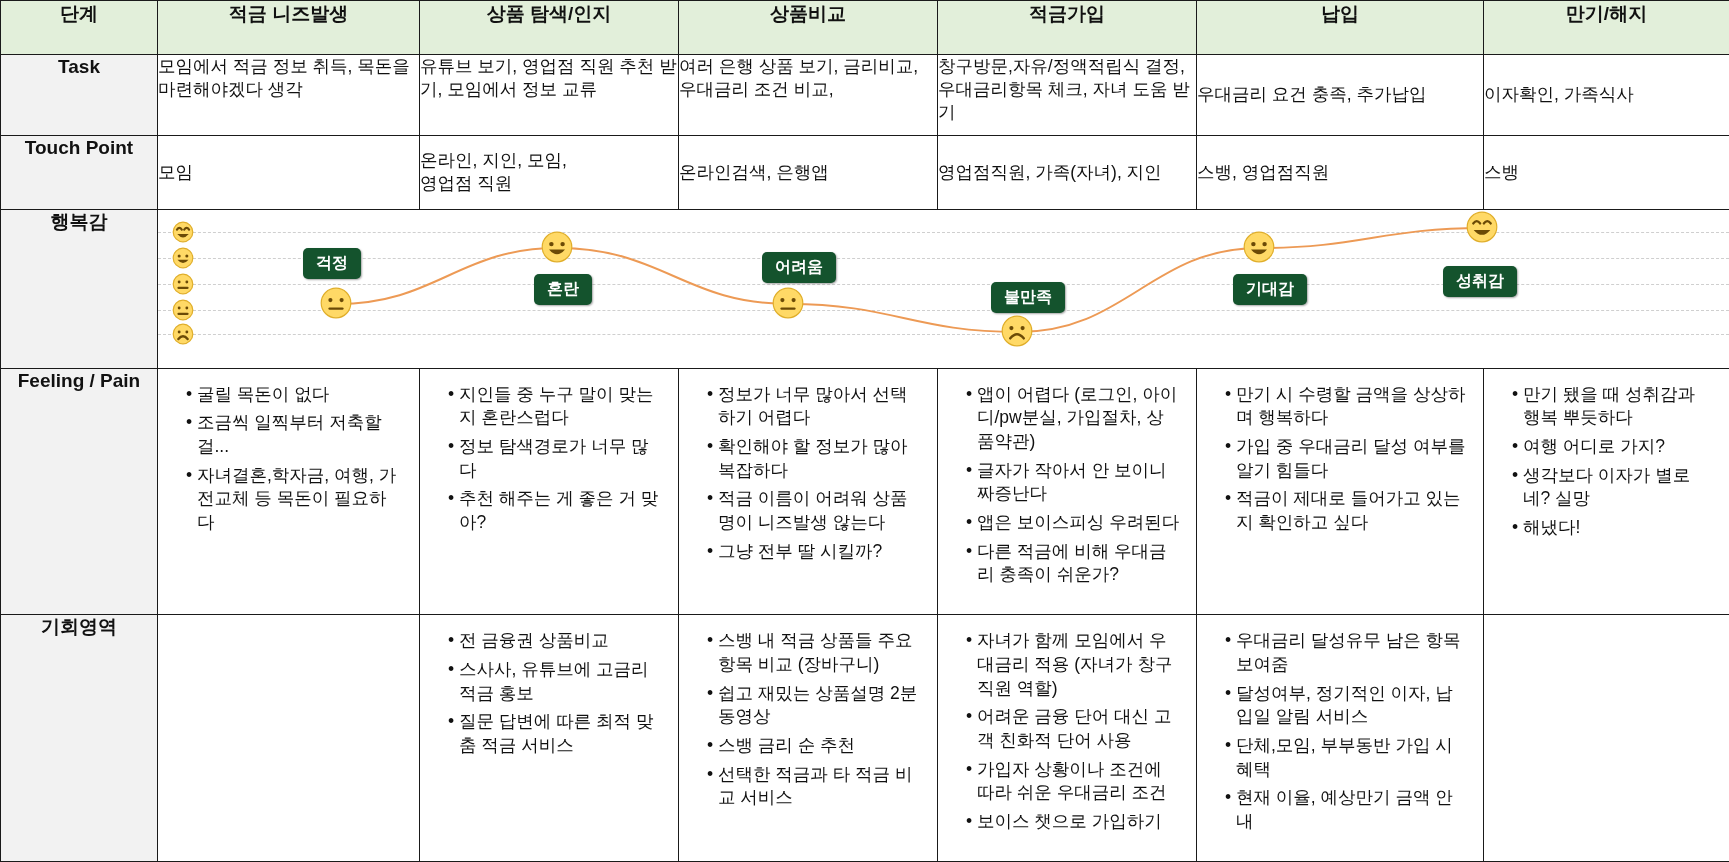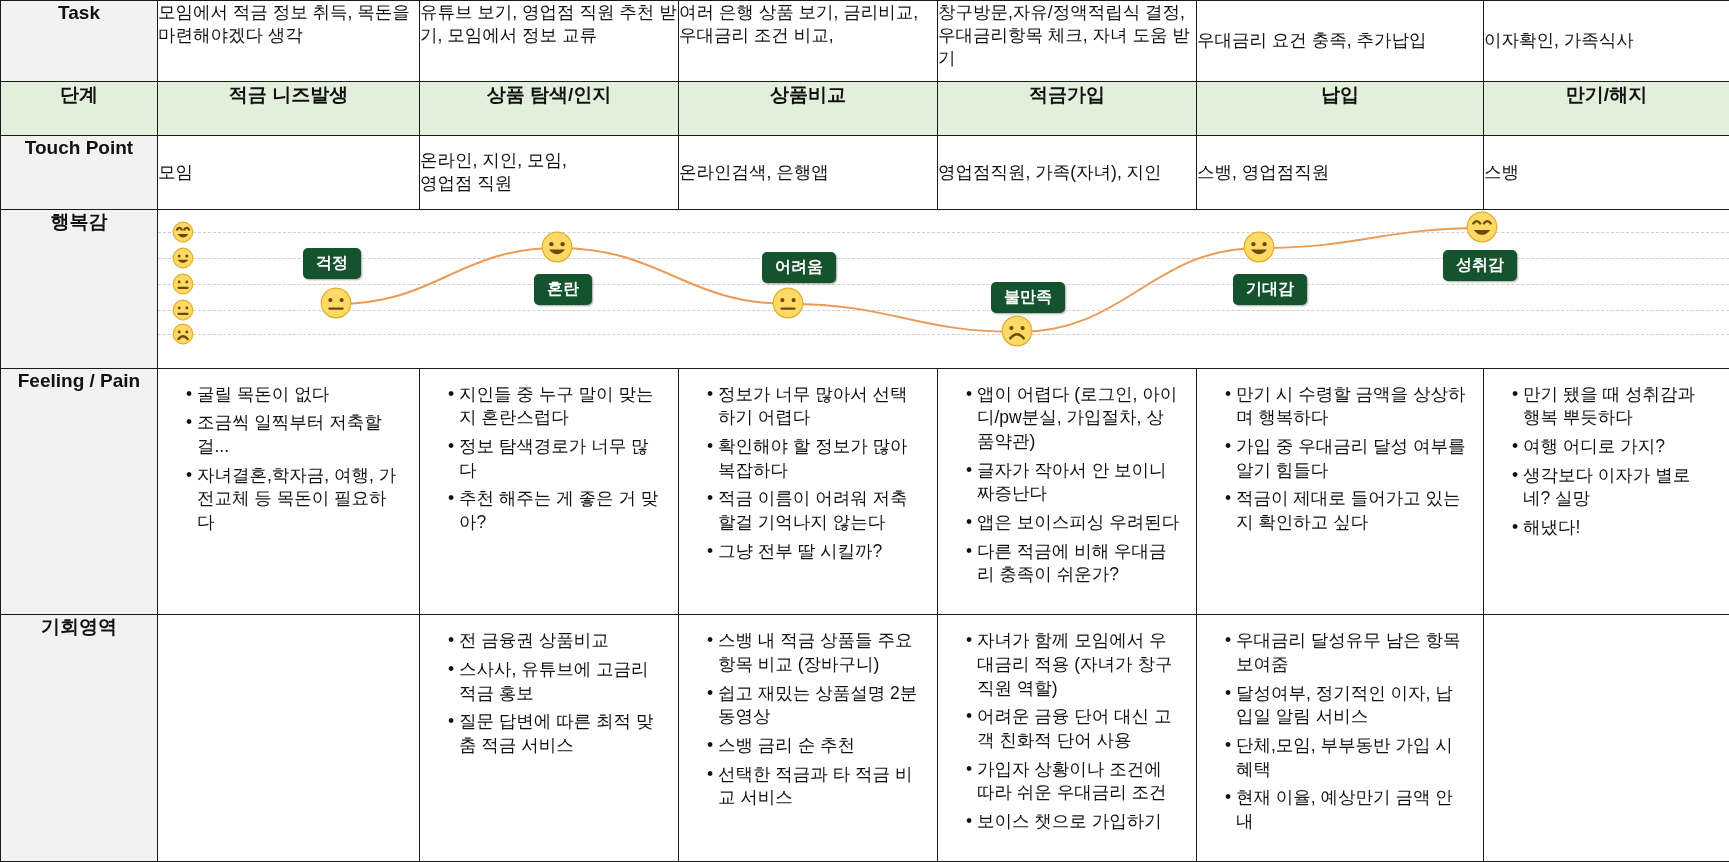--- a/index.html
+++ b/index.html
@@ -142,38 +142,38 @@
     <col class="c0">
         <col class="c1">
         <col class="c2">
         <col class="c3">
         <col class="c4">
         <col class="c5">
         <col class="c6">
   </colgroup>
   <tbody>
 
+    <tr>
+      <td class="hdr">단계</td>
+      <td class="hdr">적금 니즈발생</td>
+      <td class="hdr">상품 탐색/인지</td>
+      <td class="hdr">상품비교</td>
+      <td class="hdr">적금가입</td>
+      <td class="hdr">납입</td>
+      <td class="hdr">만기/해지</td>
+    </tr>
+
     <tr style="height:78px;">
       <td class="rowlabel">Task</td>
       <td class="cell">모임에서 적금 정보 취득, 목돈을 마련해야겠다 생각</td>
       <td class="cell">유튜브 보기, 영업점 직원 추천 받기, 모임에서 정보 교류</td>
       <td class="cell">여러 은행 상품 보기, 금리비교, 우대금리 조건 비교,</td>
       <td class="cell">창구방문,자유/정액적립식 결정, 우대금리항목 체크, 자녀 도움 받기</td>
       <td class="cell mid">우대금리 요건 충족, 추가납입</td>
       <td class="cell mid">이자확인, 가족식사</td>
-    </tr>
-
-    <tr>
-      <td class="hdr">단계</td>
-      <td class="hdr">적금 니즈발생</td>
-      <td class="hdr">상품 탐색/인지</td>
-      <td class="hdr">상품비교</td>
-      <td class="hdr">적금가입</td>
-      <td class="hdr">납입</td>
-      <td class="hdr">만기/해지</td>
     </tr>
 
     <tr style="height:72px;">
       <td class="rowlabel">Touch Point</td>
       <td class="cell mid">모임</td>
       <td class="cell mid">온라인, 지인, 모임,
 영업점 직원</td>
       <td class="cell mid">온라인검색, 은행앱</td>
       <td class="cell mid">영업점직원, 가족(자녀), 지인</td>
       <td class="cell mid">스뱅, 영업점직원</td>
@@ -280,21 +280,21 @@
               </div>
               <div class="label-box" style="left: 1112px; top: 64px;">기대감</div>
               <div class="node" style="left: 1325px; top: 18px;">
                 <svg class="face-svg" width="32" height="32" viewBox="0 0 32 32">
                   <circle cx="16" cy="16" r="14.8" fill="#ffd966" stroke="#e0ae2a" stroke-width="1.2"></circle>
                   <path d="M7.2,12.48 q3.52,-4.8 7.04,0" stroke="#6b4a06" stroke-width="2.2" fill="none" stroke-linecap="round"></path>
                   <path d="M17.76,12.48 q3.52,-4.8 7.04,0" stroke="#6b4a06" stroke-width="2.2" fill="none" stroke-linecap="round"></path>
                   <path d="M7.68,18.88 q8.32,9.92 16.64,0 z" fill="#6b4a06"></path>
                 </svg>
               </div>
-              <div class="label-box" style="left: 1322px; top: 40px;">성취감</div>
+              <div class="label-box" style="left: 1322px; top: 56px;">성취감</div>
             </div>
       </td>
     </tr>
 
     <tr style="height:196px;">
       <td class="rowlabel">Feeling / Pain</td>
       <td>
             <ul class="bullets" id="fp0">
               <li>굴릴 목돈이 없다</li>
               <li>조금씩 일찍부터 저축할걸...</li>
@@ -305,21 +305,21 @@
             <ul class="bullets" id="fp1">
               <li>지인들 중 누구 말이 맞는지 혼란스럽다</li>
               <li>정보 탐색경로가 너무 많다</li>
               <li>추천 해주는 게 좋은 거 맞아?</li>
             </ul>
           </td>
       <td>
             <ul class="bullets" id="fp2">
               <li>정보가 너무 많아서 선택하기 어렵다</li>
               <li>확인해야 할 정보가 많아 복잡하다</li>
-              <li>적금 이름이 어려워 저축할걸 기억나지 않는다</li>
+              <li>적금 이름이 어려워 상품명이 니즈발생 않는다</li>
               <li>그냥 전부 딸 시킬까?</li>
             </ul>
           </td>
       <td>
             <ul class="bullets" id="fp3">
               <li>앱이 어렵다 (로그인, 아이디/pw분실, 가입절차, 상품약관)</li>
               <li>글자가 작아서 안 보이니 짜증난다</li>
               <li>앱은 보이스피싱 우려된다</li>
               <li>다른 적금에 비해 우대금리 충족이 쉬운가?</li>
             </ul>

